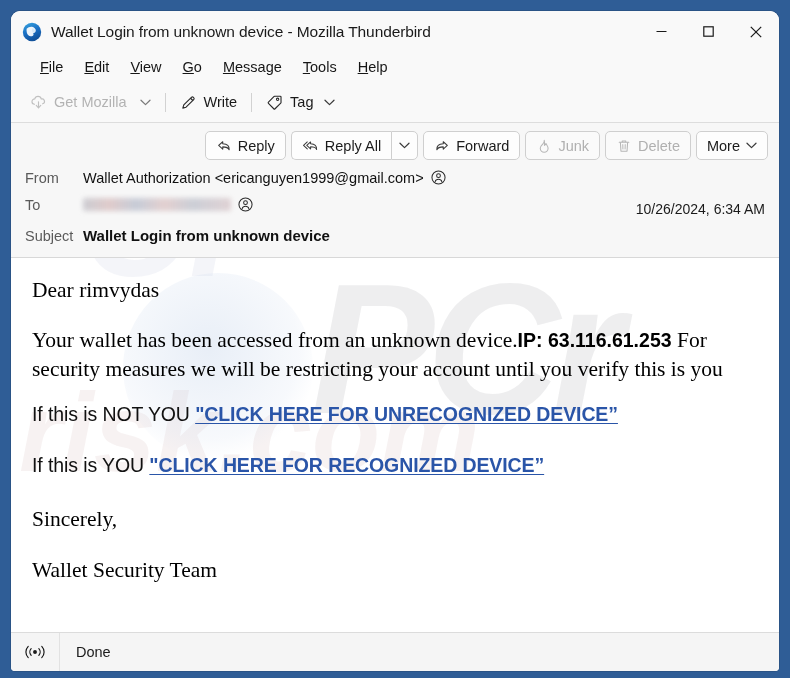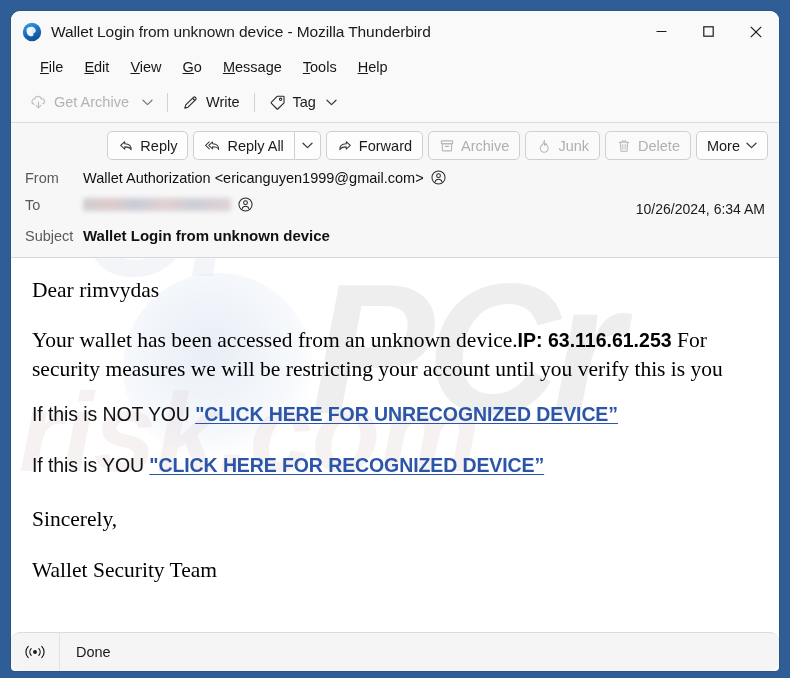--- a/index.html
+++ b/index.html
@@ -317,21 +317,20 @@
   
   .statusbar {
     height: 38px;
     background: #f5f5f5;
     border-top: 1px solid #dcdcdc;
     display: flex;
     align-items: center;
     flex: 0 0 auto;
     position: relative;
     z-index: 5;
-    border-radius: 9px;
   }
   .status-icon {
     width: 48px;
     display: flex;
     align-items: center;
     justify-content: center;
     height: 100%;
     border-right: 1px solid #e2e2e2;
     flex: 0 0 auto;
   }
@@ -395,21 +394,21 @@
       <div class="menu-item"><u>H</u><span>elp</span></div>
     </div>
 
     <div class="maintoolbar">
       <div class="mt-btn disabled">
         <svg width="17" height="17" viewBox="0 0 18 18">
           <path d="M4.8 10.8a2.8 2.8 0 0 1 .2-5.6A3.6 3.6 0 0 1 12 5.3a2.6 2.6 0 0 1 1.4 5.1" fill="none" stroke="#c0c0c0" stroke-width="1.2" stroke-linecap="round"></path>
           <line x1="9" y1="8.2" x2="9" y2="14.4" stroke="#c0c0c0" stroke-width="1.2" stroke-linecap="round"></line>
           <path d="M6.6 12.1 9 14.6l2.4-2.5" fill="none" stroke="#c0c0c0" stroke-width="1.2" stroke-linecap="round" stroke-linejoin="round"></path>
         </svg>
-        <span>Get Archive</span>
+        <span>Get Mozilla</span>
       </div>
       <div class="mt-chev">
         <svg width="11" height="7" viewBox="0 0 11 7">
           <path d="M1 1.2 5.5 5.6 10 1.2" fill="none" stroke="#7a7a7a" stroke-width="1.25" stroke-linecap="round" stroke-linejoin="round"></path>
         </svg>
       </div>
       <div class="mt-sep"></div>
       <div class="mt-btn">
         <svg width="17" height="17" viewBox="0 0 18 18">
           <path d="M3 15 4 11.6 12.1 3.5a1.5 1.5 0 0 1 2.1 0l.3.3a1.5 1.5 0 0 1 0 2.1L6.4 14 3 15z" fill="none" stroke="#2a2a2a" stroke-width="1.2" stroke-linejoin="round"></path>
@@ -459,28 +458,20 @@
           </div>
         </div>
 
         <div class="act">
           <svg width="16" height="16" viewBox="0 0 18 18">
             <path d="M10.4 4.2 15 8.3l-4.6 4.2V10c-4.2 0-6.3 1-7.2 3.2-.3-4.6 2-6.5 7.2-6.8V4.2z" fill="none" stroke="#3a3a3a" stroke-width="1.2" stroke-linejoin="round"></path>
           </svg>
           <span>Forward</span>
         </div>
 
-        <div class="act disabled">
-          <svg width="16" height="16" viewBox="0 0 18 18">
-            <rect x="2.6" y="3.2" width="12.8" height="3.2" rx="0.6" fill="none" stroke="#b6b6b6" stroke-width="1.2"></rect>
-            <path d="M3.8 6.4h10.4v7.4a.7.7 0 0 1-.7.7H4.5a.7.7 0 0 1-.7-.7z" fill="none" stroke="#b6b6b6" stroke-width="1.2"></path>
-            <line x1="7.1" y1="9.4" x2="10.9" y2="9.4" stroke="#b6b6b6" stroke-width="1.2" stroke-linecap="round"></line>
-          </svg>
-          <span>Archive</span>
-        </div>
 
         <div class="act disabled">
           <svg width="16" height="16" viewBox="0 0 18 18">
             <path d="M9.3 2.5c.4 2.3-.6 3.2-1.8 4.4C6.1 8.3 4.8 9.6 4.8 11.6a4.4 4.4 0 0 0 8.8 0c0-2.5-1.6-3.6-2.4-5.3-.3 1-1 1.6-1.7 2 .5-2-.1-4.3-.2-5.8z" fill="none" stroke="#b6b6b6" stroke-width="1.2" stroke-linejoin="round"></path>
           </svg>
           <span>Junk</span>
         </div>
 
         <div class="act disabled">
           <svg width="16" height="16" viewBox="0 0 18 18">

